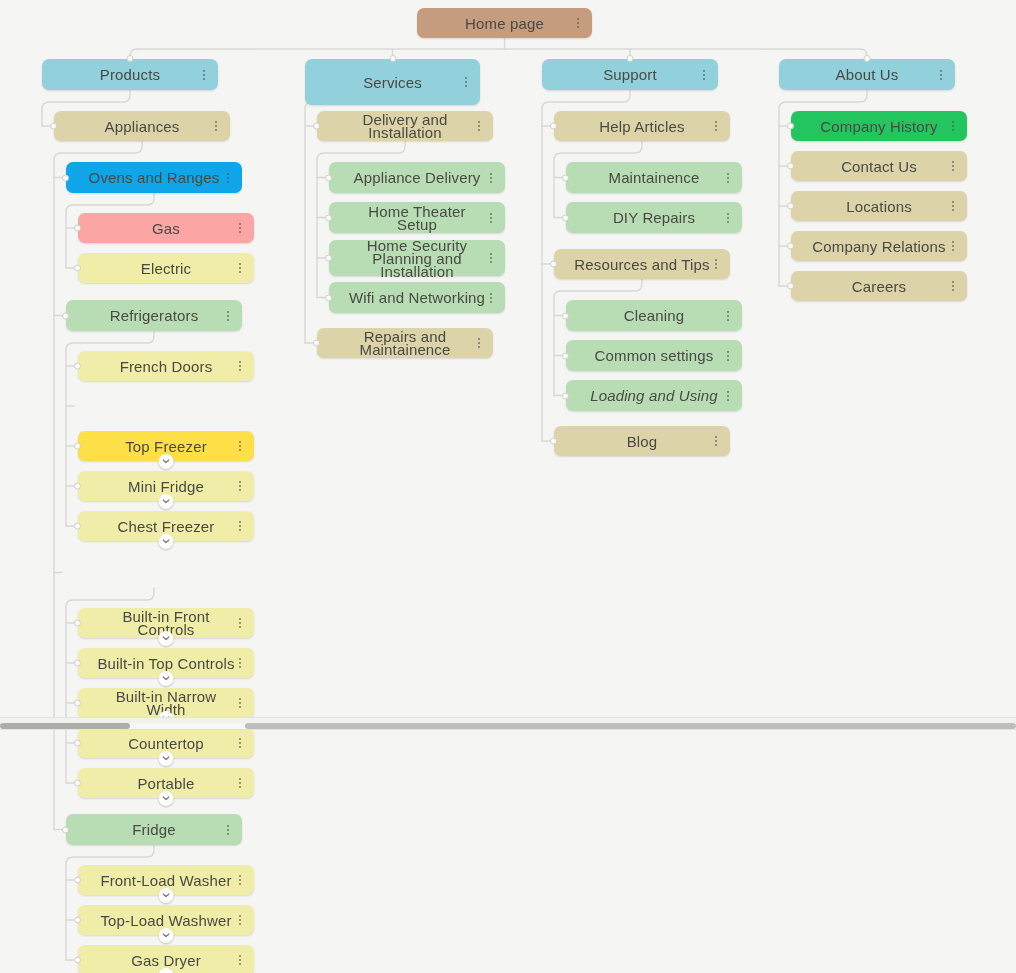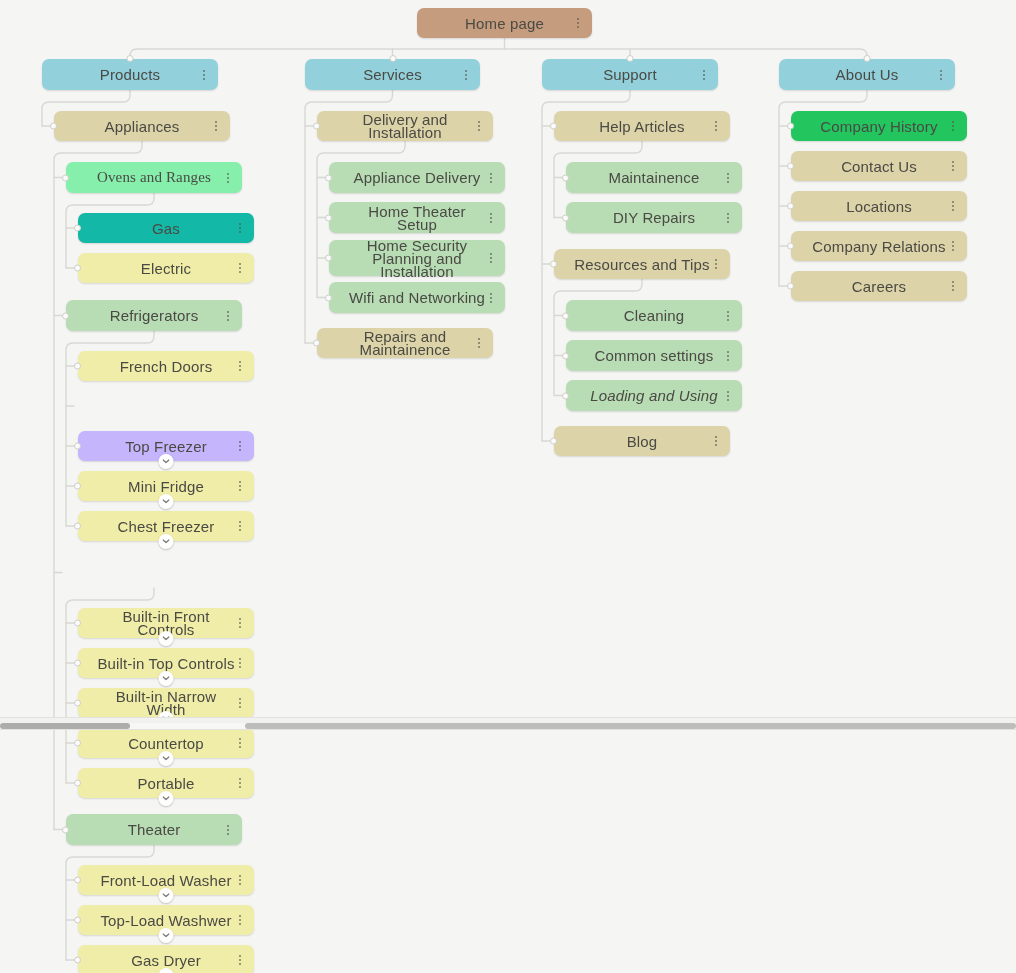--- a/index.html
+++ b/index.html
@@ -162,21 +162,21 @@
     </div>
     <div class="node" style="left: 42px; top: 59px; width: 176px; height: 31px; background: rgb(146, 208, 220);">
       <span class="label">Products</span>
       <span class="kebab">
         <i></i>
         <i></i>
         <i></i>
       </span>
       <span class="port top"></span>
     </div>
-    <div class="node" style="left: 305px; top: 59px; width: 175px; height: 31px; background: rgb(146, 208, 220);">
+    <div class="node" style="left: 305px; top: 59px; width: 175px; height: 46px; background: rgb(146, 208, 220);">
       <span class="label">Services</span>
       <span class="kebab">
         <i></i>
         <i></i>
         <i></i>
       </span>
       <span class="port top"></span>
     </div>
     <div class="node" style="left: 542px; top: 59px; width: 176px; height: 31px; background: rgb(146, 208, 220);">
       <span class="label">Support</span>
@@ -198,30 +198,30 @@
     </div>
     <div class="node" style="left: 54px; top: 111px; width: 176px; height: 30px; background: rgb(221, 211, 168);">
       <span class="label">Appliances</span>
       <span class="kebab">
         <i></i>
         <i></i>
         <i></i>
       </span>
       <span class="port left"></span>
     </div>
-    <div class="node" style="left: 66px; top: 162px; width: 176px; height: 31px; background: #86efac; font-family: Liberation Serif, serif;">
+    <div class="node" style="left: 66px; top: 162px; width: 176px; height: 31px; background: #0ea5e9;">
       <span class="label">Ovens and Ranges</span>
       <span class="kebab">
         <i></i>
         <i></i>
         <i></i>
       </span>
       <span class="port left"></span>
     </div>
-    <div class="node" style="left: 78px; top: 213px; width: 176px; height: 30px; background: #14b8a6;">
+    <div class="node" style="left: 78px; top: 213px; width: 176px; height: 30px; background: #fca5a5;">
       <span class="label">Gas</span>
       <span class="kebab">
         <i></i>
         <i></i>
         <i></i>
       </span>
       <span class="port left"></span>
     </div>
     <div class="node" style="left: 78px; top: 253px; width: 176px; height: 30px; background: rgb(240, 237, 168);">
       <span class="label">Electric</span>
@@ -243,21 +243,21 @@
     </div>
     <div class="node" style="left: 78px; top: 351px; width: 176px; height: 30px; background: rgb(240, 237, 168);">
       <span class="label">French Doors</span>
       <span class="kebab">
         <i></i>
         <i></i>
         <i></i>
       </span>
       <span class="port left"></span>
     </div>
-    <div class="node" style="left: 78px; top: 431px; width: 176px; height: 30px; background: #c4b5fd; align-items: center;">
+    <div class="node" style="left: 78px; top: 431px; width: 176px; height: 30px; background: #fde047; align-items: center;">
       <span class="label">Top Freezer</span>
       <span class="kebab">
         <i></i>
         <i></i>
         <i></i>
       </span>
       <span class="port left"></span>
       <span class="expander">
         <svg width="7" height="5" viewBox="0 0 7 5">
           <path d="M0.6 0.9 L3.5 3.6 L6.4 0.9" fill="none" stroke="#7d7d76" stroke-width="1.3" stroke-linecap="round" stroke-linejoin="round"></path>
@@ -356,21 +356,21 @@
         <i></i>
       </span>
       <span class="port left"></span>
       <span class="expander">
         <svg width="7" height="5" viewBox="0 0 7 5">
           <path d="M0.6 0.9 L3.5 3.6 L6.4 0.9" fill="none" stroke="#7d7d76" stroke-width="1.3" stroke-linecap="round" stroke-linejoin="round"></path>
         </svg>
       </span>
     </div>
     <div class="node" style="left: 66px; top: 814px; width: 176px; height: 31px; background: rgb(184, 220, 180);">
-      <span class="label">Theater</span>
+      <span class="label">Fridge</span>
       <span class="kebab">
         <i></i>
         <i></i>
         <i></i>
       </span>
       <span class="port left"></span>
     </div>
     <div class="node" style="left: 78px; top: 865px; width: 176px; height: 30px; background: rgb(240, 237, 168);">
       <span class="label">Front-Load Washer</span>
       <span class="kebab">

